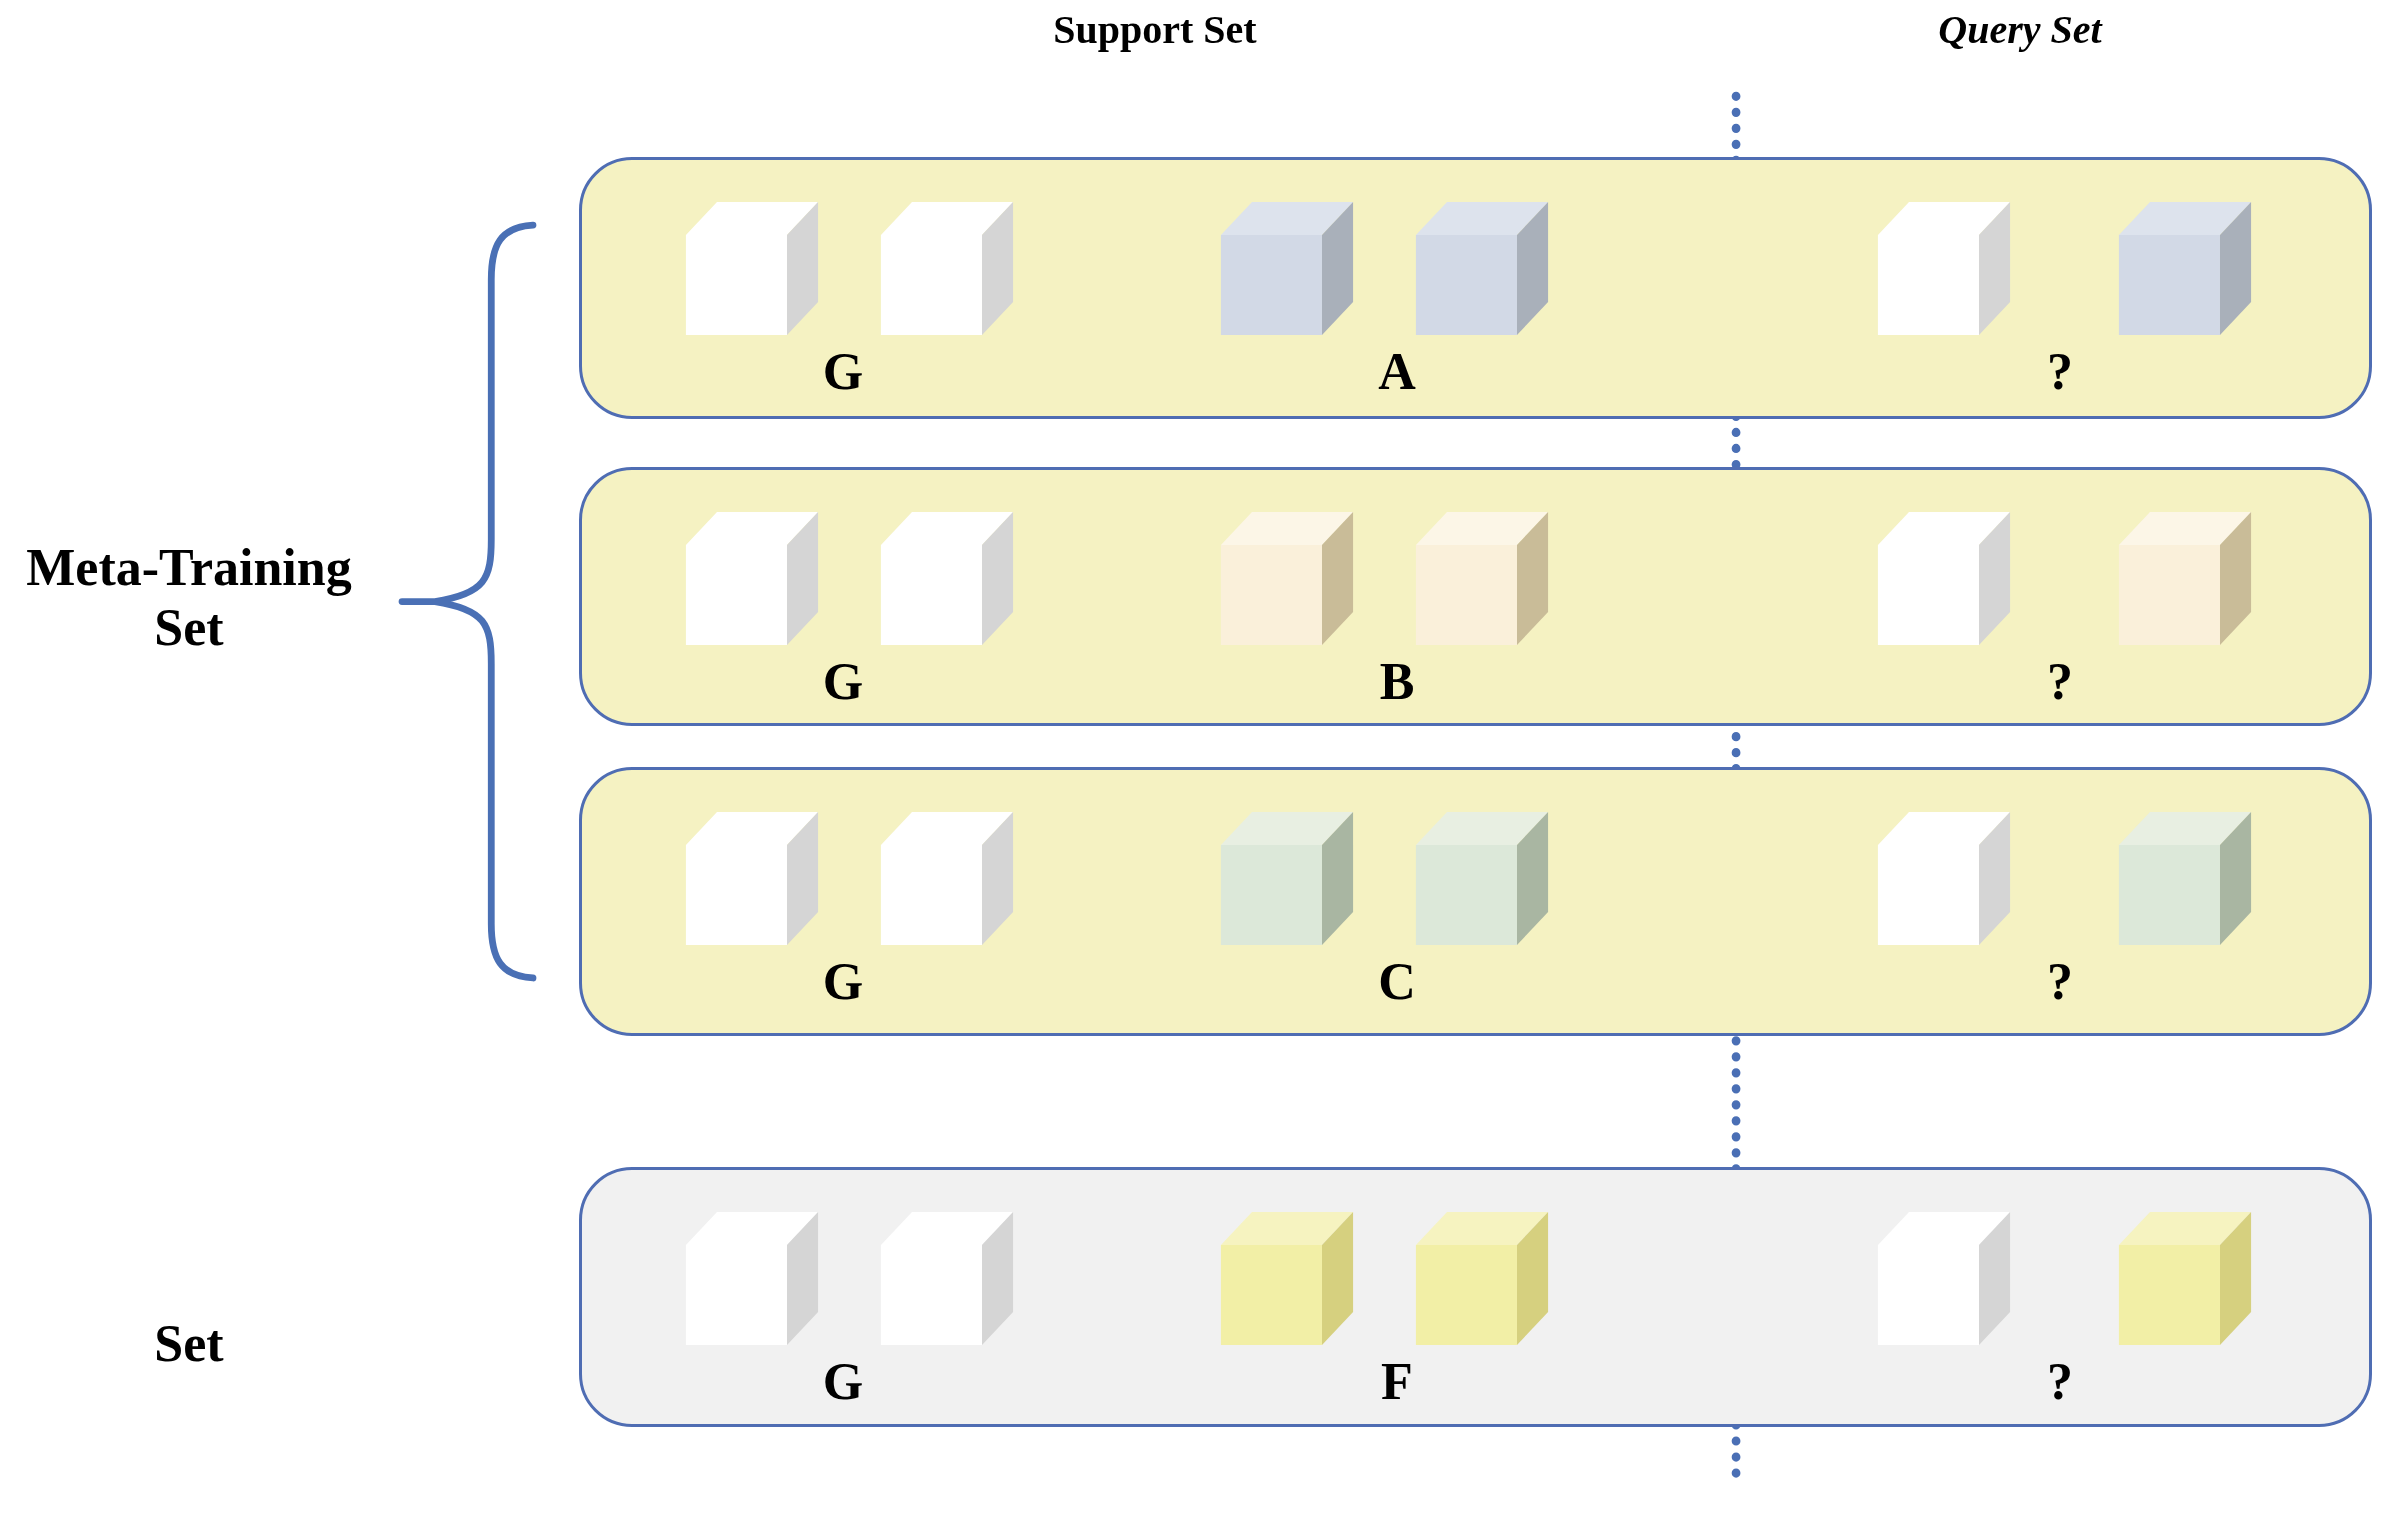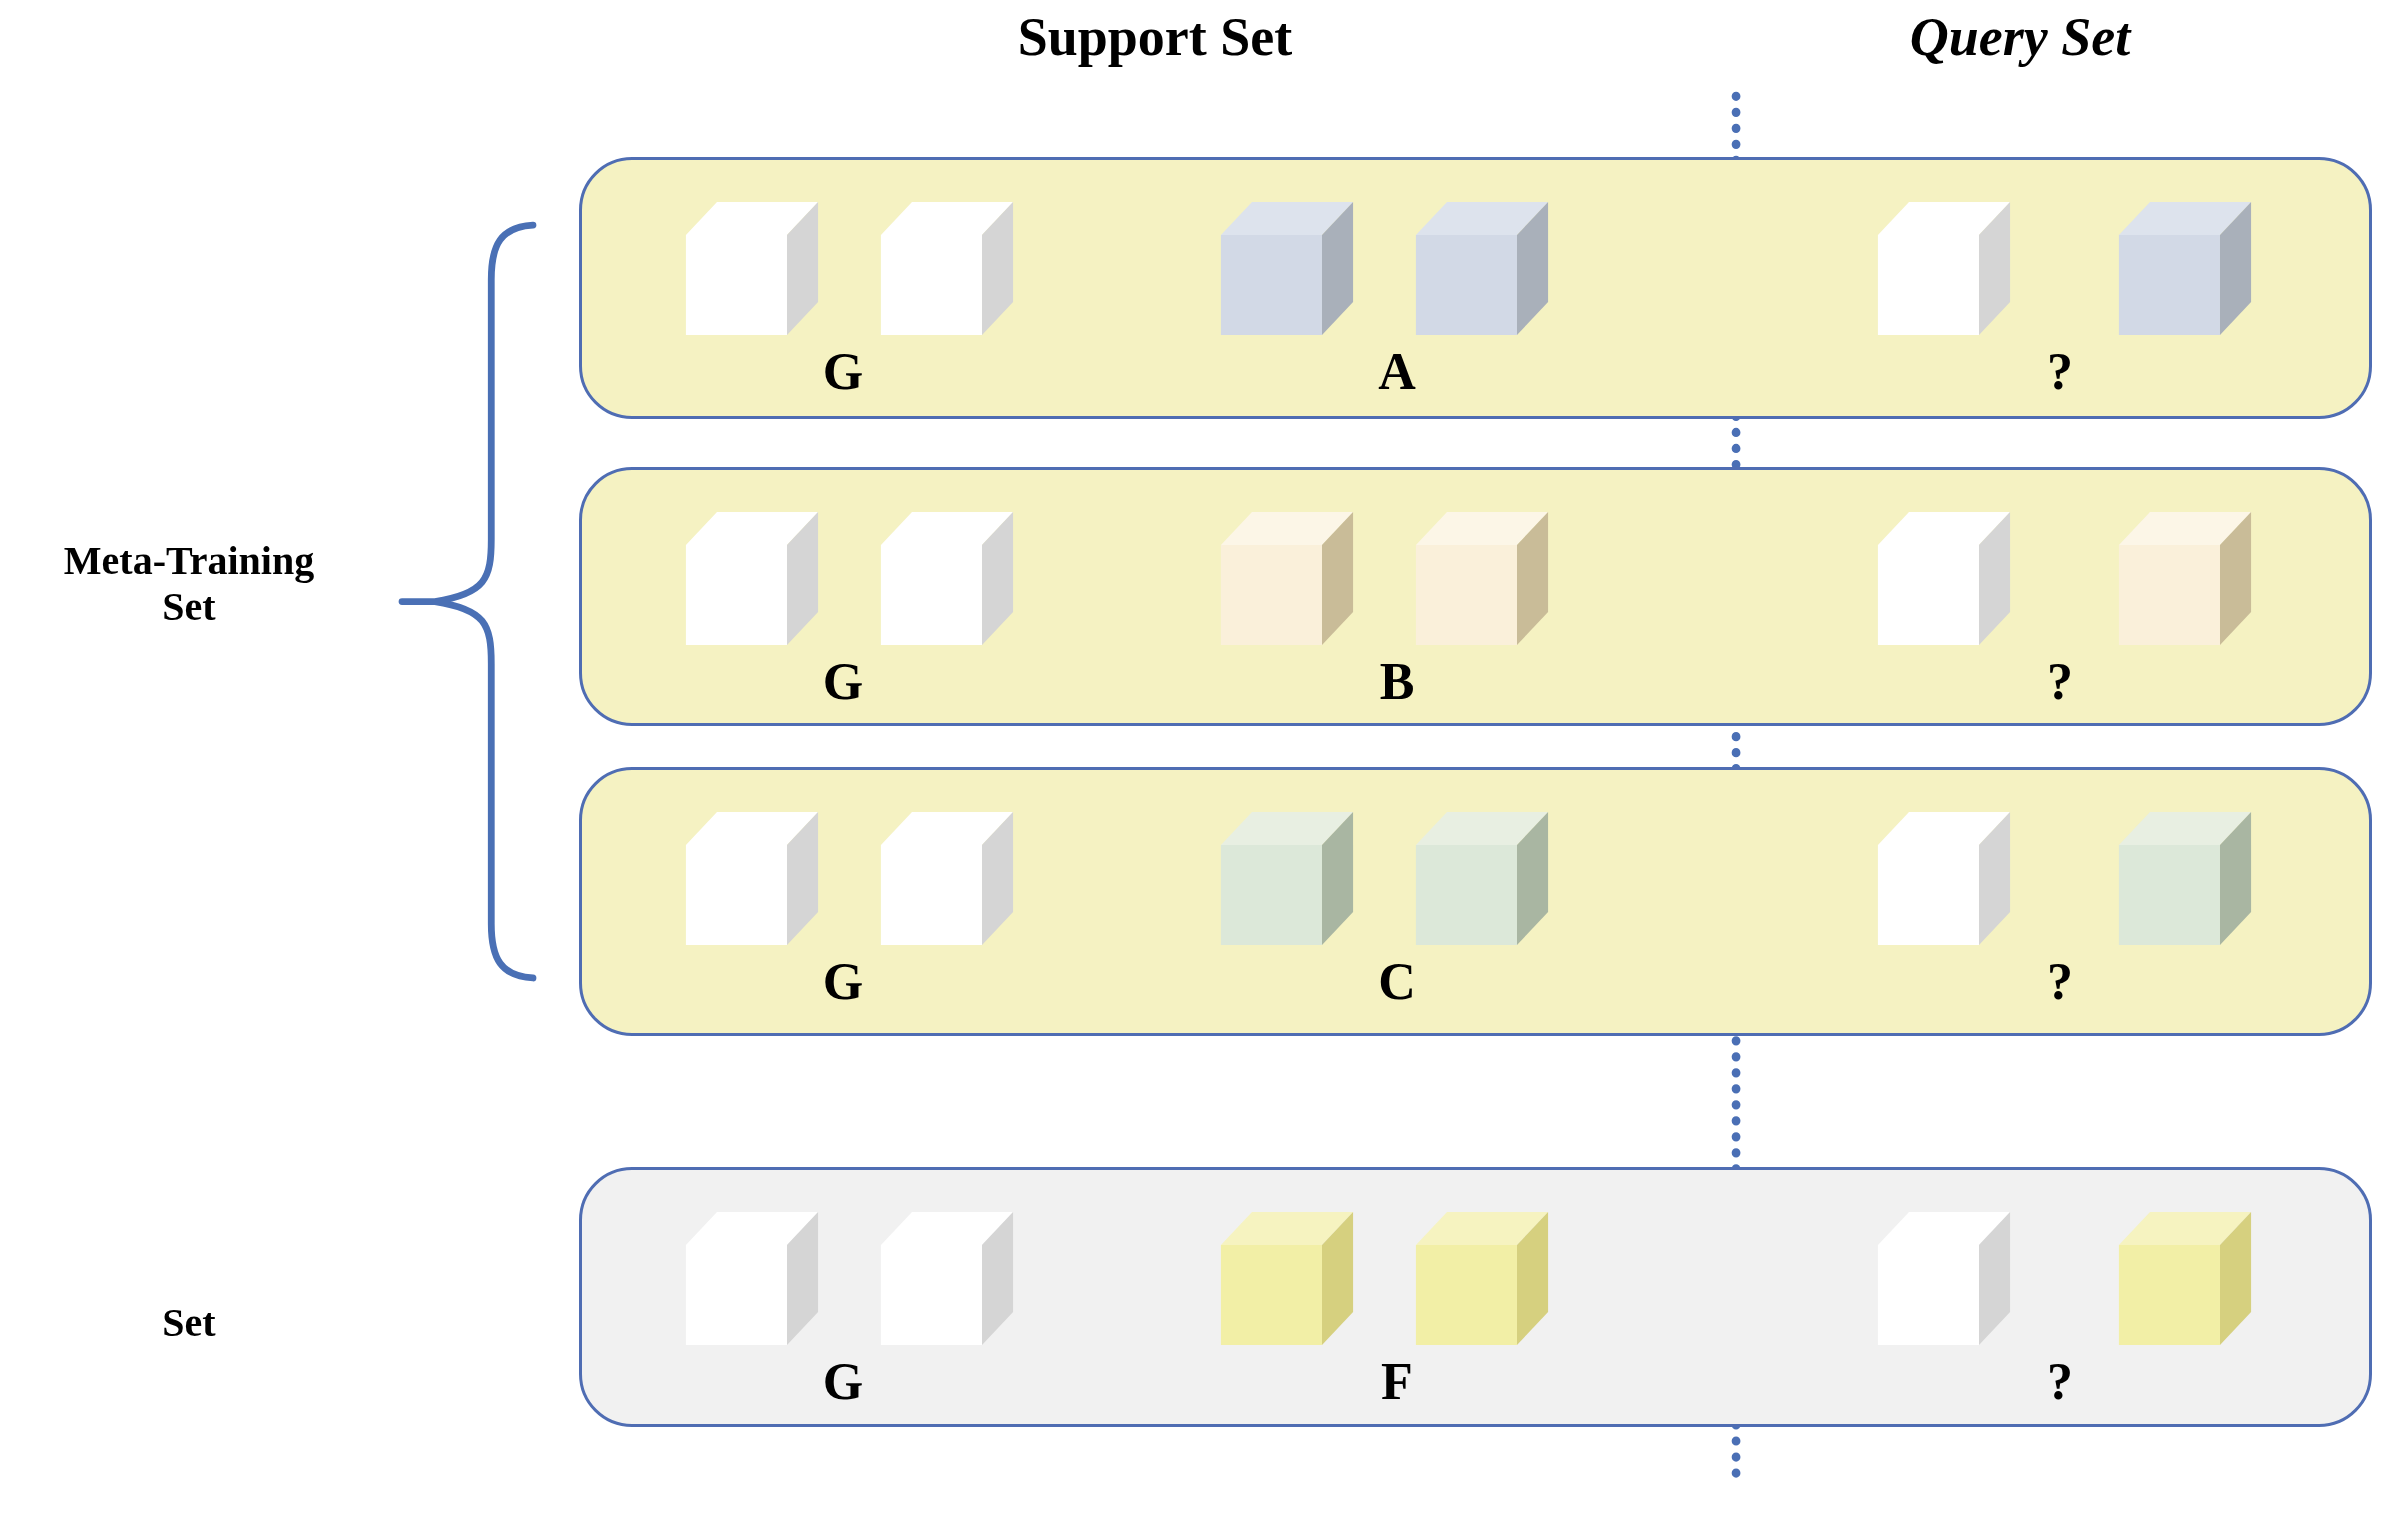--- a/index.html
+++ b/index.html
@@ -6,29 +6,29 @@
   .canvas{
     position:relative;
     width:2401px;height:1531px;
     background:#ffffff;
     font-family:"Liberation Serif","DejaVu Serif",serif;
     overflow:hidden;
   }
   .col-title{
     position:absolute;top:5.8px;
     transform:translateX(-50%);
-    font-size:54px;font-weight:bold;color:#000;
+    font-size:40px;font-weight:bold;color:#000;
     white-space:nowrap;
   }
   .col-title.support{left:1155px;}
   .col-title.query{left:2020px;font-style:italic;}
   .side-label{
     position:absolute;left:0;width:378px;
     text-align:center;
-    font-size:40px;font-weight:bold;color:#000;
+    font-size:52px;font-weight:bold;color:#000;
     line-height:1.16;
   }
   .side-label.training{top:538px;}
   .side-label.testing{top:1254px;}
   .row{
     position:absolute;left:579px;width:1793px;
     box-sizing:border-box;
     border:3.9px solid var(--row-border,#4f6db3);
     border-radius:53px;
   }

